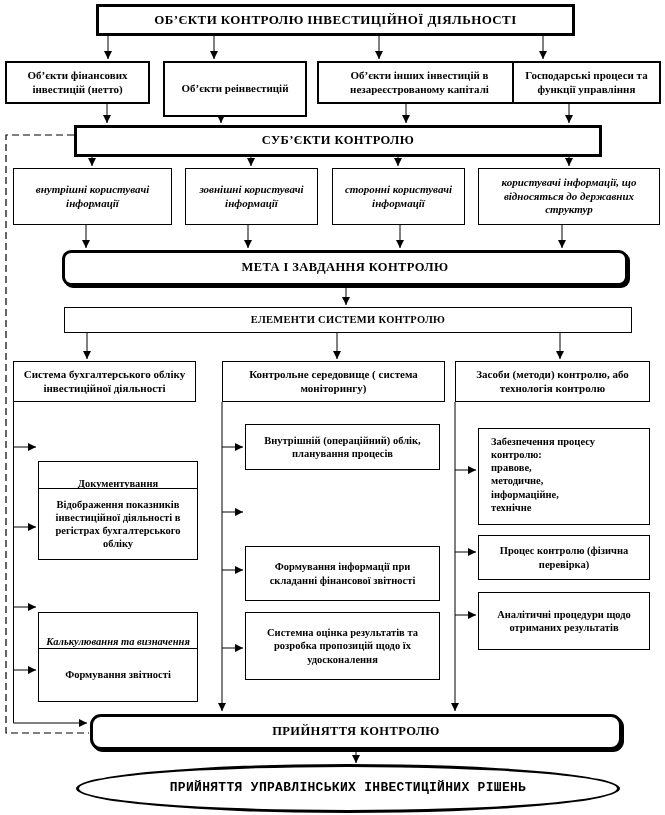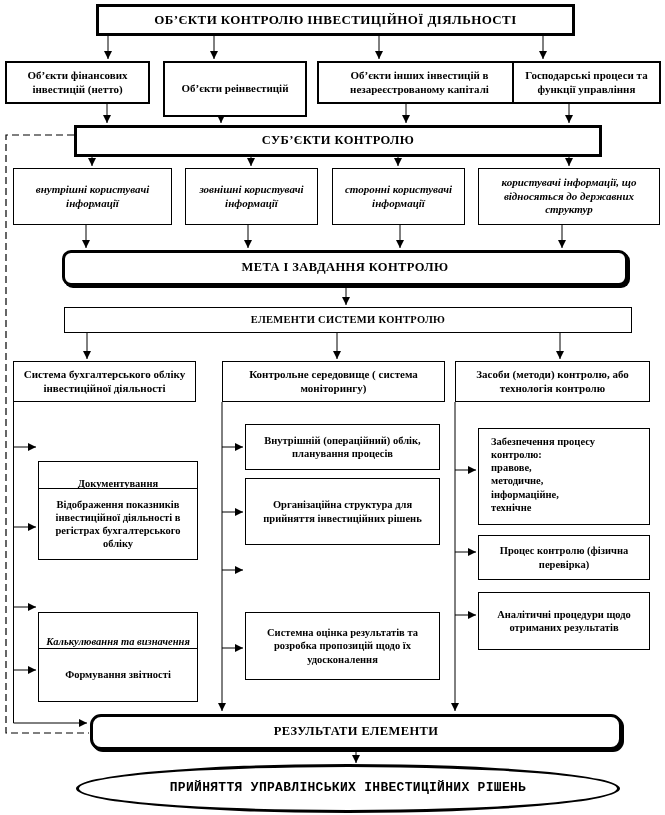--- a/index.html
+++ b/index.html
@@ -148,28 +148,28 @@
   <div class="nd colh" id="n-c1h">Система бухгалтерського обліку інвестиційної діяльності</div>
   <div class="nd colh" id="n-c2h">Контрольне середовище ( система моніторингу)</div>
   <div class="nd colh" id="n-c3h">Засоби (методи) контролю, або технологія контролю</div>
 
   <div class="nd sub c1" id="n-c1s1">Документування інвестиційних процесів</div>
   <div class="nd sub c1" id="n-c1s2">Відображення показників інвестиційної діяльності  в регістрах бухгалтерського обліку</div>
   <div class="nd sub c1" id="n-c1s3">Калькулювання та визначення фінансових результатів</div>
   <div class="nd sub c1" id="n-c1s4">Формування звітності</div>
 
   <div class="nd sub c2" id="n-c2s1">Внутрішній (операційний) облік, планування процесів</div>
-  <div class="nd sub c2" id="n-c2s2">Організаційна структура для прийняття інвестиційних рішень</div>
+  <div class="nd sub c2" id="n-c2s3">Формування інформації при складанні фінансової звітності</div>
   <div class="nd sub c2" id="n-c2s4">Системна оцінка результатів та розробка пропозицій щодо їх удосконалення</div>
 
   <div class="nd sub c3" id="n-c3s1">Забезпечення процесу контролю:
 правове,
 методичне,
 інформаційне,
 технічне</div>
   <div class="nd sub c3" id="n-c3s2">Процес контролю (фізична перевірка)</div>
   <div class="nd sub c3" id="n-c3s3">Аналітичні процедури щодо отриманих результатів</div>
 
-  <div class="nd" id="n-res">РЕЗУЛЬТАТИ ЕЛЕМЕНТИ</div>
+  <div class="nd" id="n-res">ПРИЙНЯТТЯ КОНТРОЛЮ</div>
 
   <div class="nd" id="n-dec">ПРИЙНЯТТЯ УПРАВЛІНСЬКИХ ІНВЕСТИЦІЙНИХ РІШЕНЬ</div>
 
 </div>
 
 </body></html>

